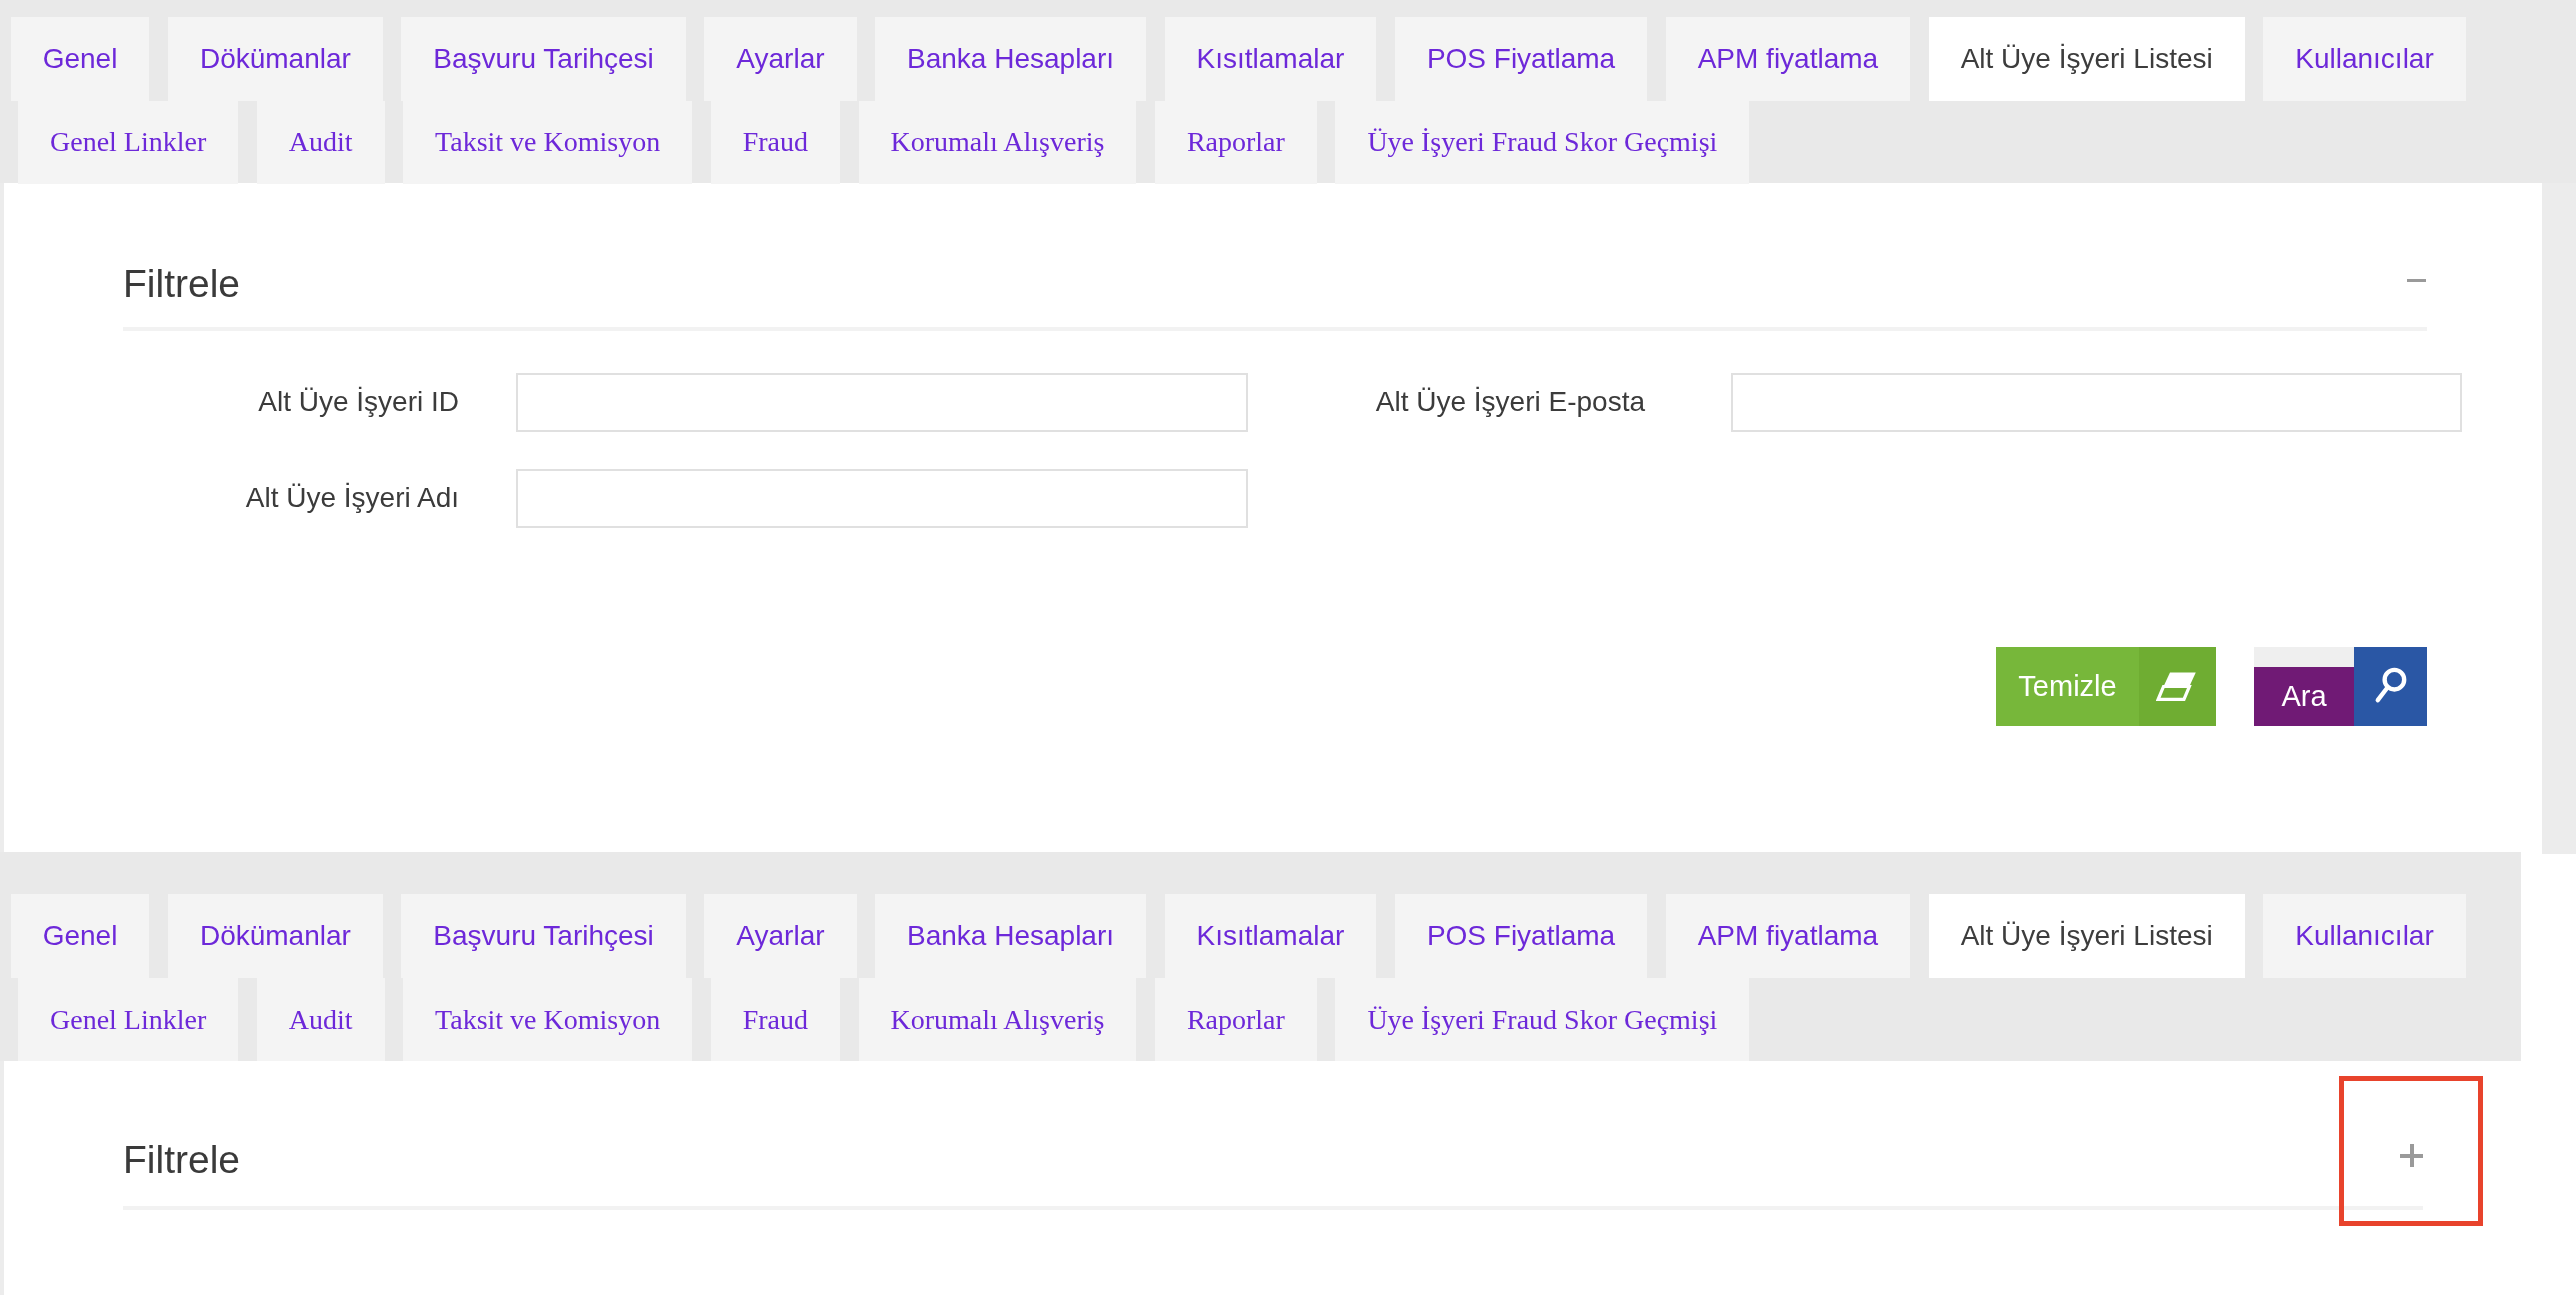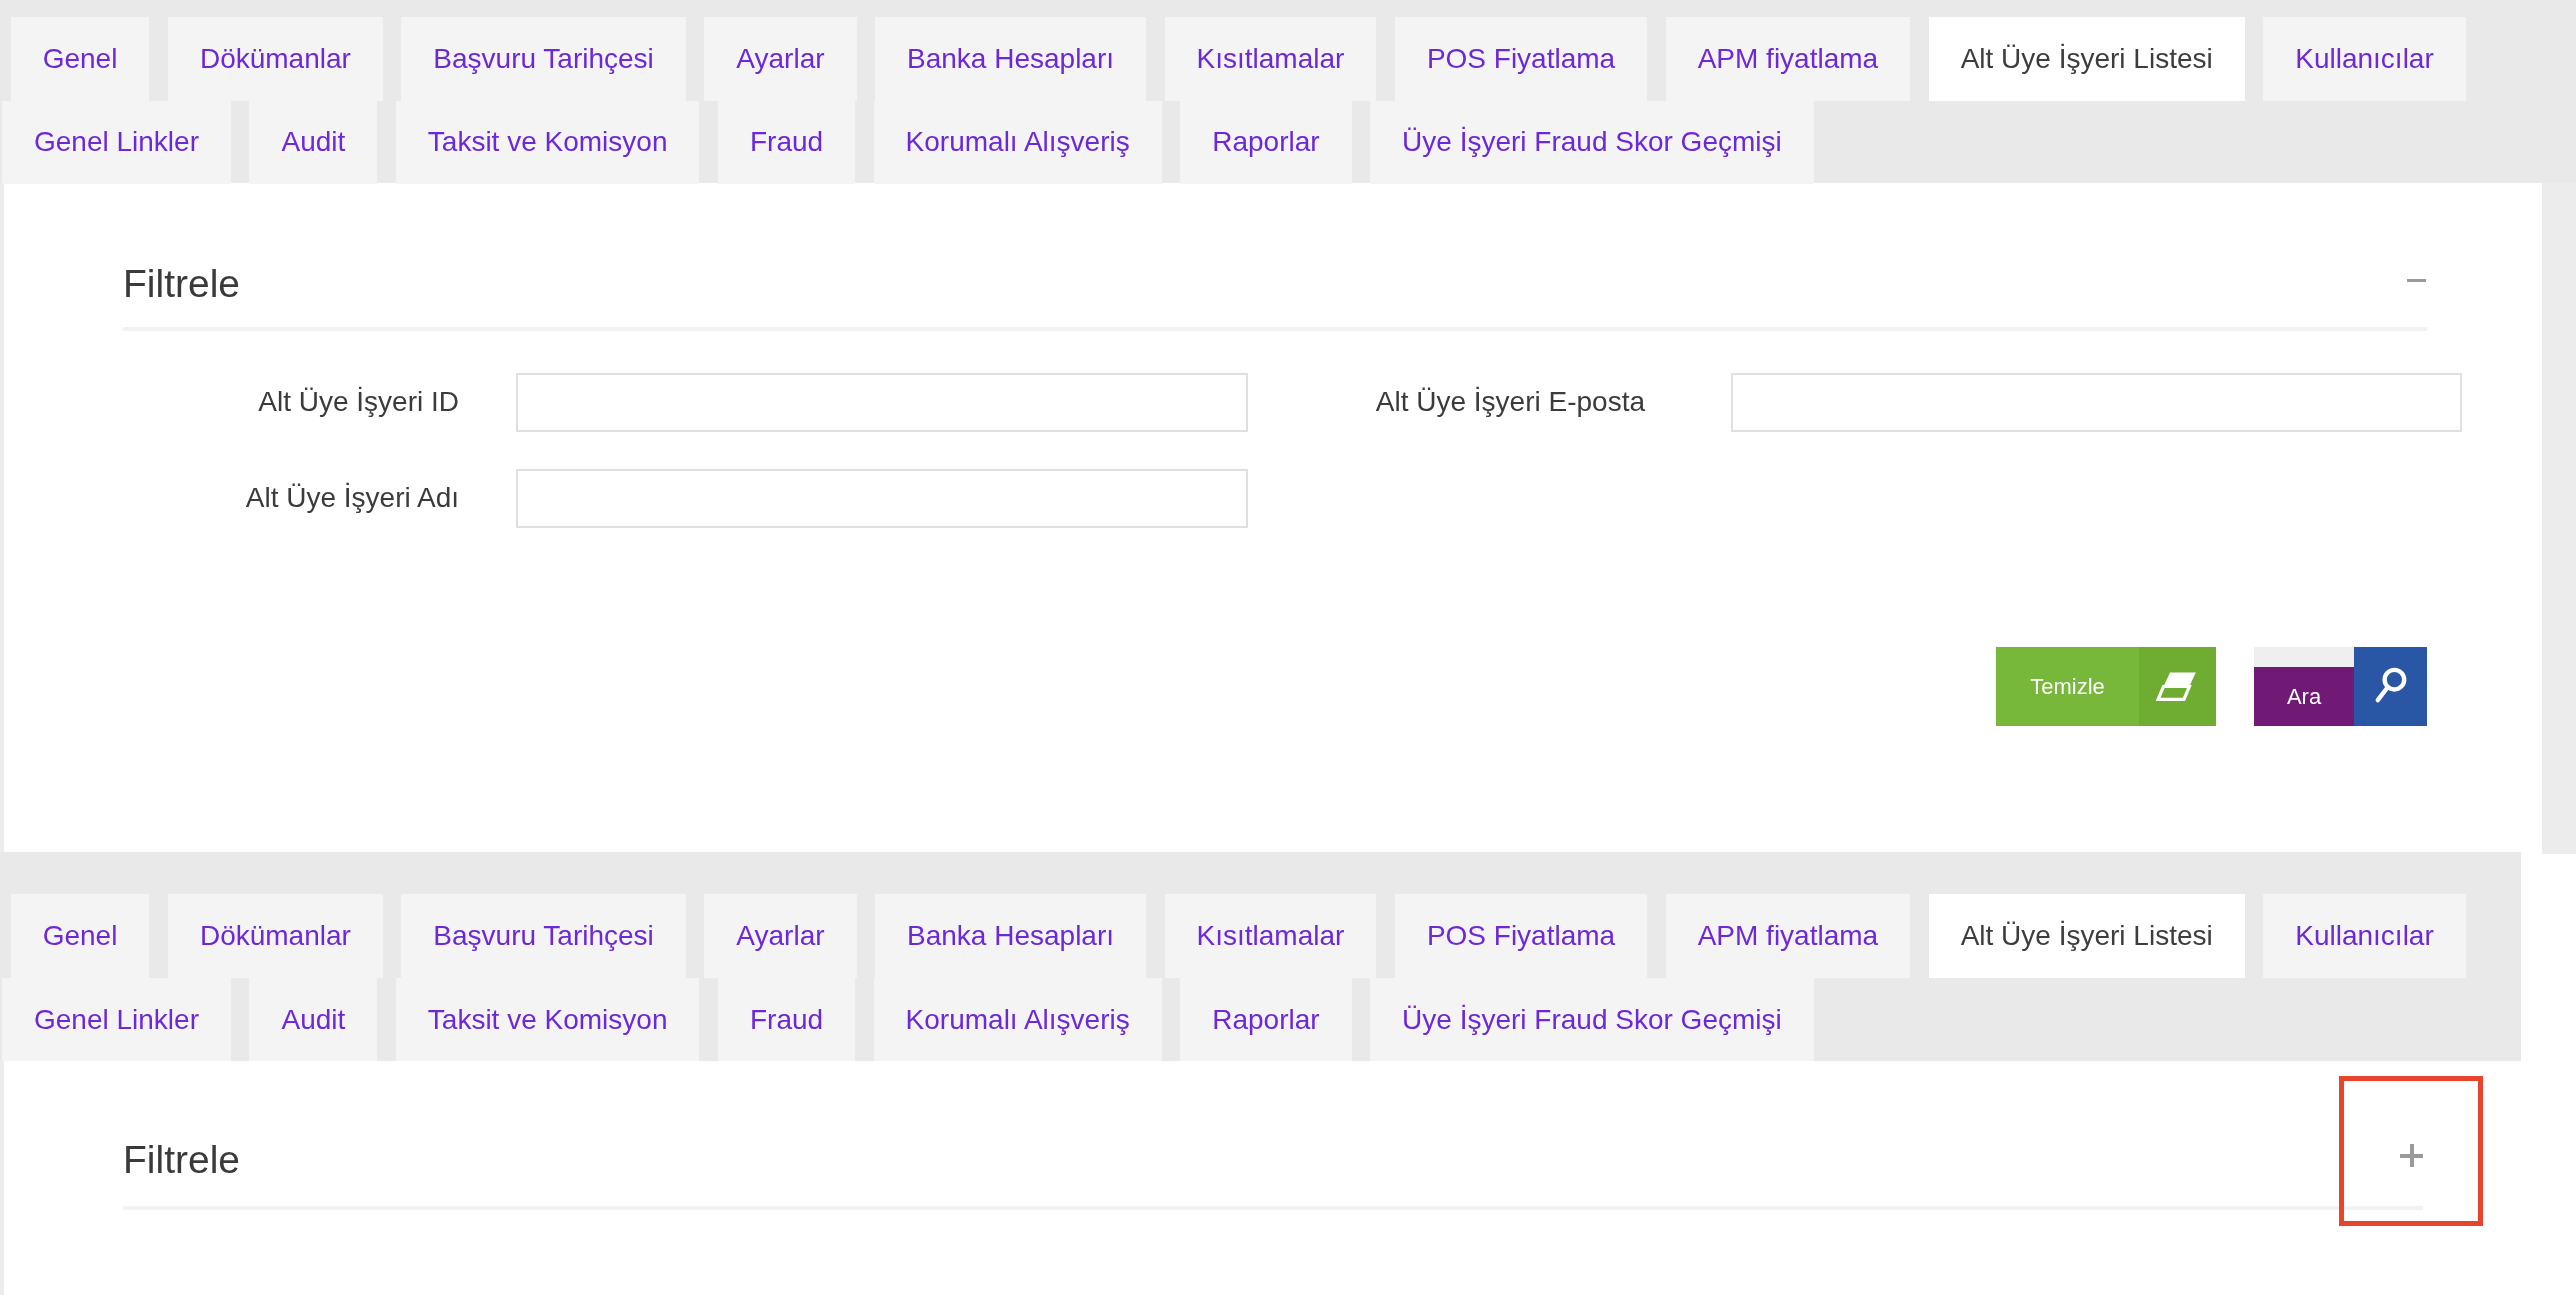--- a/index.html
+++ b/index.html
@@ -7,21 +7,21 @@
           background:#fff; font-family:"Liberation Sans", sans-serif; }
 
   .left-edge { position:absolute; left:0; top:0; width:3.9px; height:1296px; background:#ececec; }
 
   
   .tab-band { position:absolute; left:0; background:#e9e9e9; }
   #band1 { top:0; width:2576px; height:183px; }
   #band2 { top:852px; width:2521px; height:209px; }
   .tab-row { display:flex; }
   .tab-row.r1 { padding-left:10.7px; height:84px; }
-  .tab-row.r2 { padding-left:2px;  height:83px; }
+  .tab-row.r2 { padding-left:18px;  height:83px;font-family:Liberation Serif, serif; }
   #band1 .r1 { margin-top:16.6px; }
   #band2 .r1 { margin-top:42px; }
   .tab { display:flex; align-items:center; background:#f4f4f4; color:#6d28d9;
          font-size:28px; padding:0 32px; margin-right:18.5px; white-space:nowrap; cursor:pointer; }
   .tab.active { background:#ffffff; color:#3d3d3d; }
 
   .right-strip { position:absolute; left:2542px; top:183px; width:34px; height:671px; background:#ececec; }
 
   
   .panel-title { position:absolute; left:123px; font-size:39px; color:#3a3a3a; }
@@ -55,21 +55,21 @@
                 font-size:27px; padding:0 15.6px; color:#333; outline:none; }
   #col-left  .form-input { width:732px; }
   #col-right .form-input { width:731px; }
 
   
   .btn { position:absolute; top:647px; height:79px; display:flex; border:none; padding:0;
          cursor:pointer; font-family:inherit; }
   #btn-clear  { left:1996px; width:220px; }
   #btn-search { left:2254px; width:173px; }
   .btn-label { flex:1; display:flex; align-items:center; justify-content:center;
-               color:#fff; font-size:22px; }
+               color:#fff; font-size:29px; }
   .btn-iconsec { display:flex; align-items:center; justify-content:center; }
   #btn-clear  .btn-iconsec { width:77px; }
   #btn-search .btn-iconsec { width:73px; }
 
   
   .red-box { position:absolute; left:2339px; top:1076px; width:144px; height:150px;
              box-sizing:border-box; border:5.9px solid #e8432c; z-index:5; }
 </style>
 </head>
 <body>

